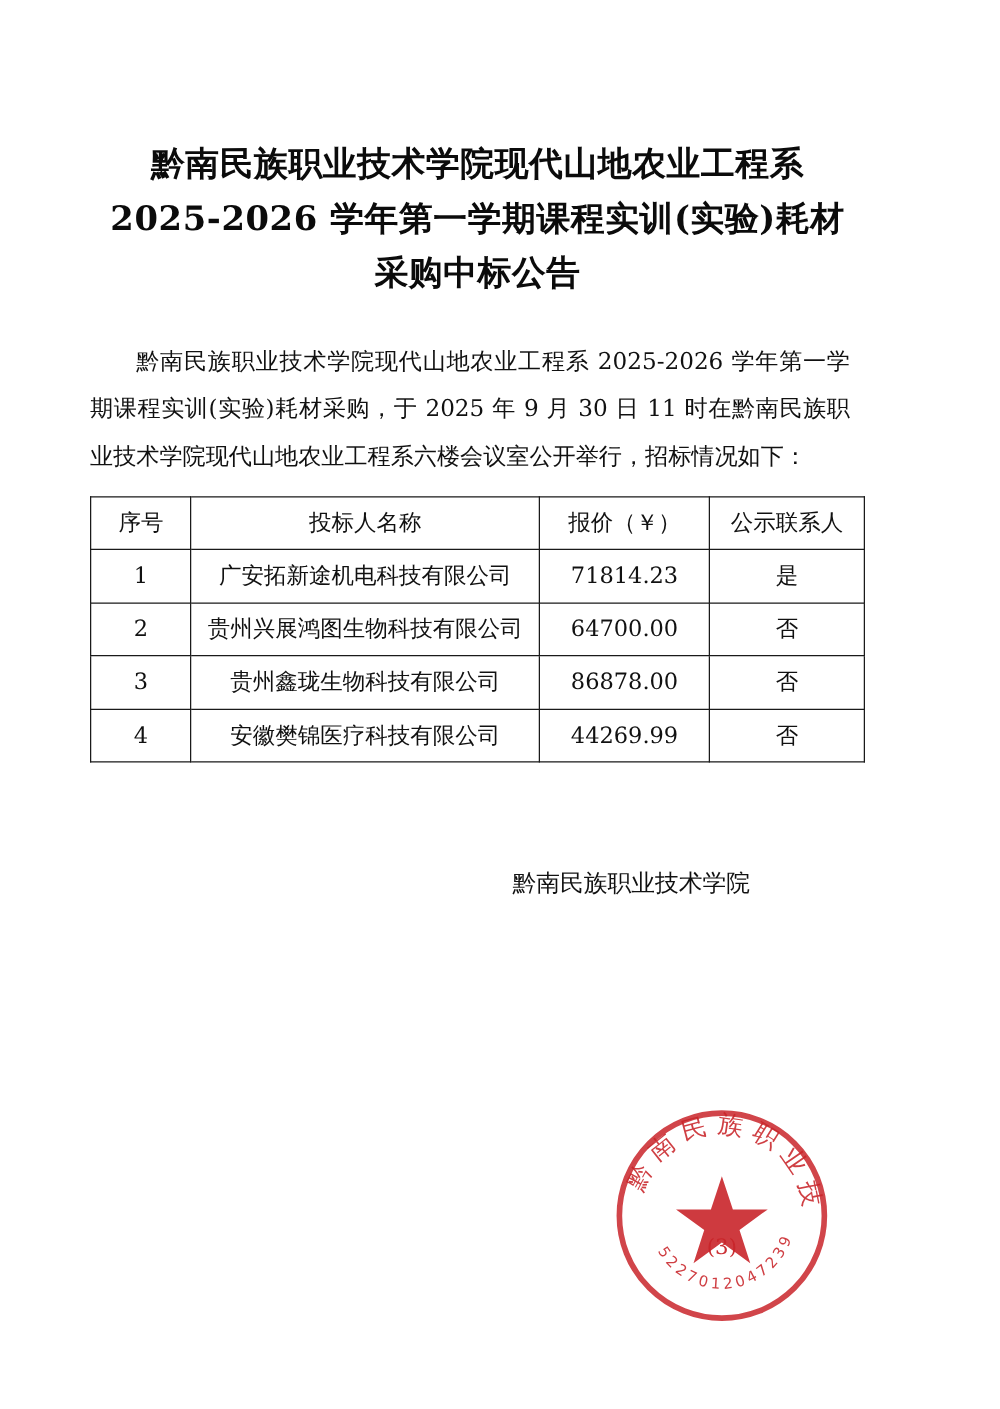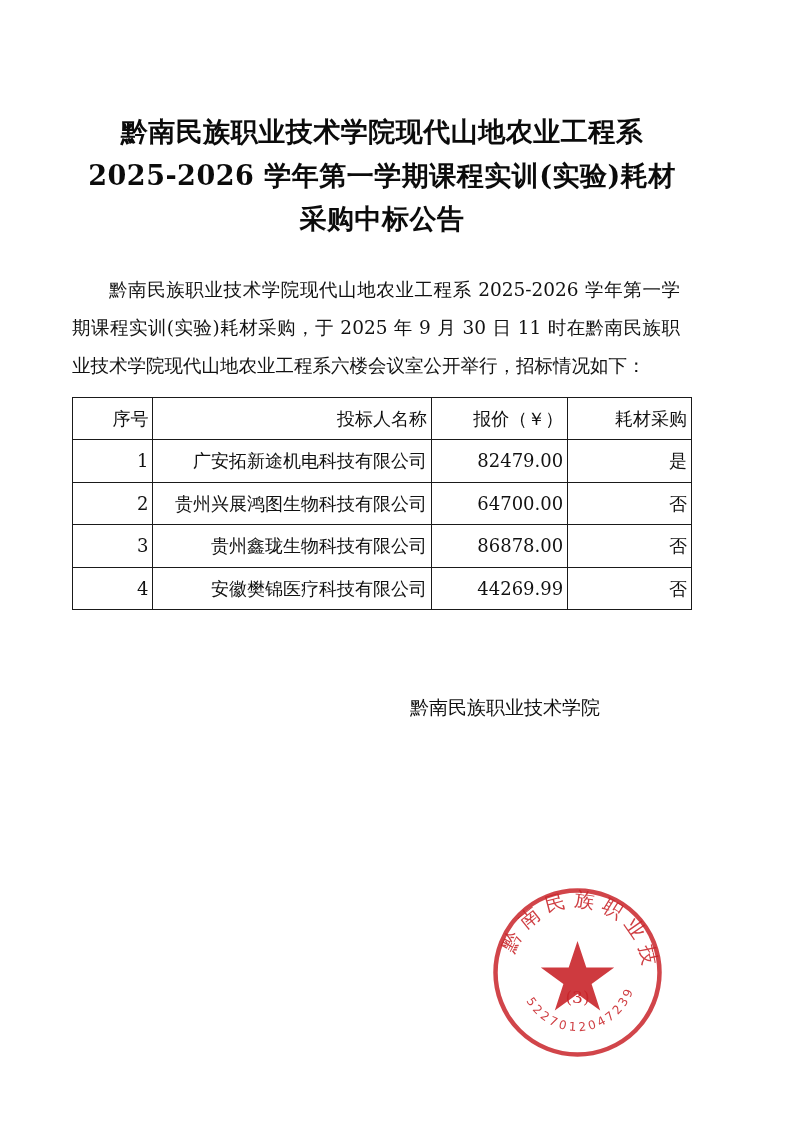--- a/index.html
+++ b/index.html
@@ -46,21 +46,21 @@
   table.bid-table {
     width: 100%;
     border-collapse: collapse;
     margin: 12px 0 14px 0;
     table-layout: fixed;
   }
   table.bid-table td, table.bid-table th {
     border: 1.2px solid #1a1a1a;
     font-size: 18px;
     font-weight: normal;
-    text-align: right;
+    text-align: center;
     padding: 9px 4px;
     line-height: 1.3;
     color: #111111;
   }
   table.bid-table th {
     font-weight: normal;
   }
   col.c-no { width: 13%; }
   col.c-name { width: 45%; }
   col.c-price { width: 22%; }
@@ -103,28 +103,28 @@
       <col class="c-no">
         <col class="c-name">
         <col class="c-price">
         <col class="c-win">
     </colgroup>
     <thead>
       <tr>
         <th>序号</th>
         <th>投标人名称</th>
         <th>报价（￥）</th>
-        <th>耗材采购</th>
+        <th>公示联系人</th>
       </tr>
     </thead>
     <tbody>
       <tr>
         <td>1</td>
         <td>广安拓新途机电科技有限公司</td>
-        <td>82479.00</td>
+        <td>71814.23</td>
         <td>是</td>
       </tr>
       <tr>
         <td>2</td>
         <td>贵州兴展鸿图生物科技有限公司</td>
         <td>64700.00</td>
         <td>否</td>
       </tr>
       <tr>
         <td>3</td>

